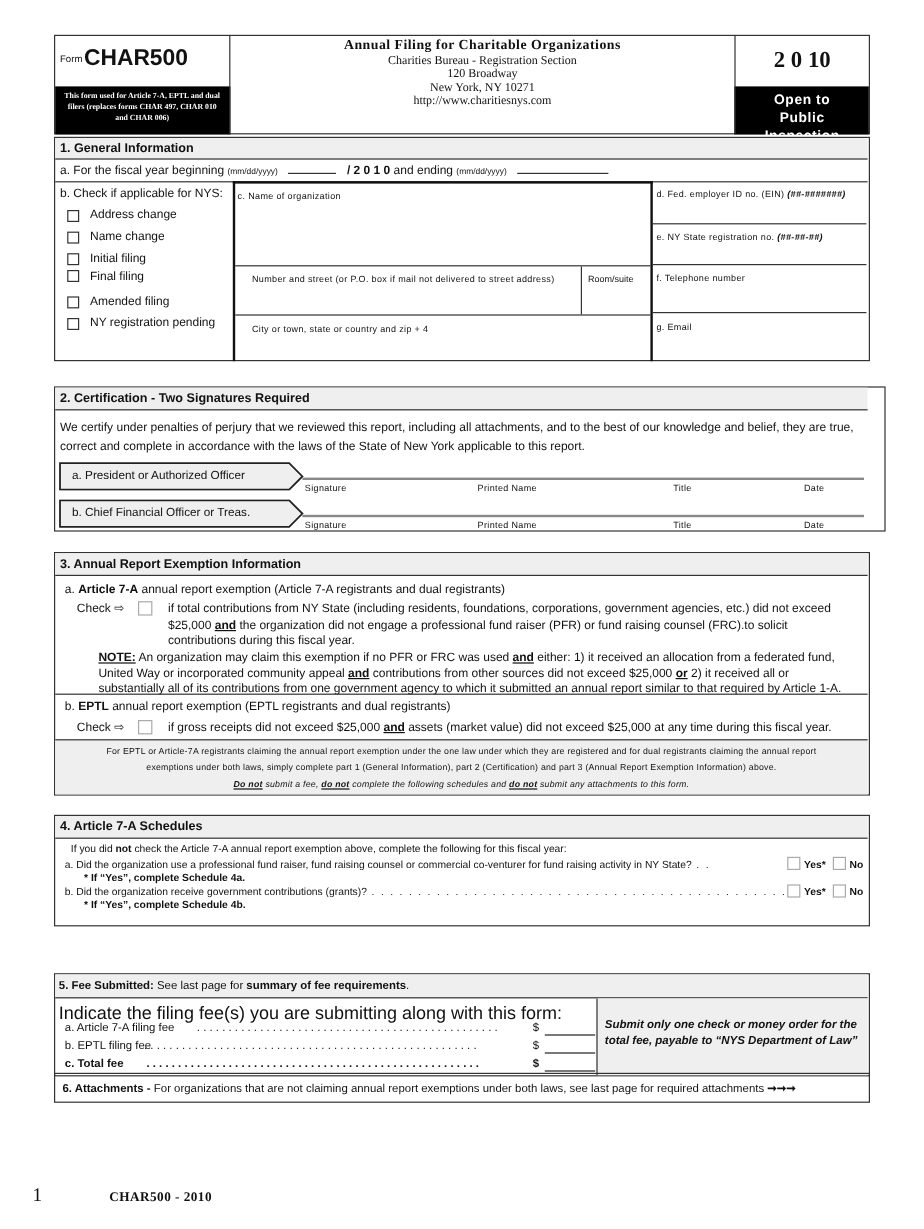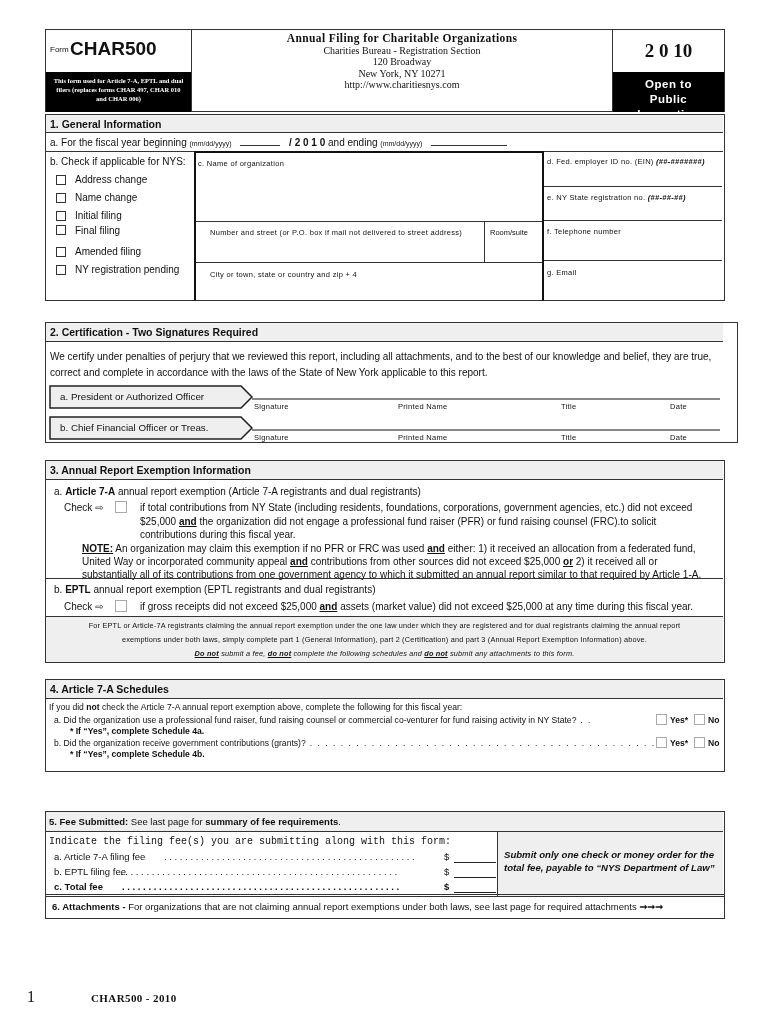--- a/index.html
+++ b/index.html
@@ -178,21 +178,21 @@
 
   <div class="abs shade" style="left:0;top:155px;width:677px;height:46px;border-top:1.5px solid #333;font-size:7.3px;text-align:center;line-height:14px;padding-top:2px;letter-spacing:0.2px;">
     <div>For EPTL or Article-7A registrants claiming the annual report exemption under the one law under which they are registered and for dual registrants claiming the annual report</div>
     <div>exemptions under both laws, simply complete part 1 (General Information), part 2 (Certification) and part 3 (Annual Report Exemption Information) above.</div>
     <div style="font-style:italic;"><span class="u">Do not</span> <span>submit a fee,</span> <span class="u">do not</span> <span>complete the following schedules and</span> <span class="u">do not</span> <span>submit any attachments to this form.</span></div>
   </div>
 </div>
 
 <div class="box" style="left:45px;top:679px;width:680px;height:93px;">
   <div class="shade hdr abs" style="left:0;top:0;width:677px;height:19px;border-bottom:1.5px solid #333;">4. Article 7-A Schedules</div>
-  <div class="abs" style="left:3px;top:22px;font-size:8.6px;"><span>If you did</span> <b>not</b> <span>check the Article 7-A annual report exemption above, complete the following for this fiscal year:</span></div>
+  <div class="abs" style="left:13px;top:22px;font-size:8.6px;"><span>If you did</span> <b>not</b> <span>check the Article 7-A annual report exemption above, complete the following for this fiscal year:</span></div>
   <div id="schedules"></div>
 <div style="position: absolute; left: 8px; top: 35px; width: 668px; height: 22px; font-size: 8.6px;">
       <div style="white-space:nowrap;overflow:hidden;width:600px;"><span>a.  Did the organization use a professional fund raiser, fund raising counsel or commercial co-venturer for fund raising activity in NY State?</span><span class="dots"> . .</span></div>
       <span class="cbg" style="position:absolute;left:602px;top:-1px;width:11px;height:11px;"></span>
       <b style="position:absolute;left:616px;top:0;">Yes*</b>
       <span class="cbg" style="position:absolute;left:640px;top:-1px;width:11px;height:11px;"></span>
       <b style="position:absolute;left:654px;top:0;">No</b>
       <b style="position:absolute;left:16px;top:11px;">* If “Yes”, complete Schedule 4a.</b>
     </div>
     <div style="position: absolute; left: 8px; top: 58px; width: 668px; height: 22px; font-size: 8.6px;">
@@ -200,21 +200,21 @@
       <span class="cbg" style="position:absolute;left:602px;top:-1px;width:11px;height:11px;"></span>
       <b style="position:absolute;left:616px;top:0;">Yes*</b>
       <span class="cbg" style="position:absolute;left:640px;top:-1px;width:11px;height:11px;"></span>
       <b style="position:absolute;left:654px;top:0;">No</b>
       <b style="position:absolute;left:16px;top:11px;">* If “Yes”, complete Schedule 4b.</b>
     </div>
   </div>
 
 <div class="box" style="left:45px;top:787px;width:680px;height:86px;margin-top:24px;">
   <div class="shade abs" style="left:0;top:0;width:677px;height:20px;border-bottom:1.5px solid #333;font-size:9.5px;padding:4px 3px;"><b>5. Fee Submitted:</b> <span>See last page for</span> <b>summary of fee requirements</b><span>.</span></div>
-  <div class="abs" style="left:3px;top:24px;font-size:10px;font-family:Liberation Mono, monospace;">Indicate the filing fee(s) you are submitting along with this form:</div>
+  <div class="abs" style="left:3px;top:24px;font-size:15px;">Indicate the filing fee(s) you are submitting along with this form:</div>
   <div id="fees"></div>
   <div class="abs shade" style="left:451px;top:20px;width:226px;height:64px;border-left:1.5px solid #333;font-size:9.6px;font-weight:bold;font-style:italic;padding:16px 3px 0 6px;line-height:13px;">Submit only one check or money order for the total fee, payable to “NYS Department of Law”</div>
 <div style="position: absolute; left: 8px; top: 39px; width: 440px; height: 14px; font-size: 9.5px; white-space: nowrap;"><span>a.  Article 7-A filing fee</span><span style="position:absolute;left:110px;top:0;width:278px;overflow:hidden;">. . . . . . . . . . . . . . . . . . . . . . . . . . . . . . . . . . . . . . . . . . . . . . . .</span><span style="position:absolute;left:390px;top:0;">$</span><span style="position:absolute;left:400px;top:0;width:42px;height:12px;border-bottom:1px solid #222;"></span></div>
     <div style="position: absolute; left: 8px; top: 54px; width: 440px; height: 14px; font-size: 9.5px; white-space: nowrap;"><span>b.  EPTL filing fee</span><span style="position:absolute;left:66px;top:0;width:322px;overflow:hidden;">. . . . . . . . . . . . . . . . . . . . . . . . . . . . . . . . . . . . . . . . . . . . . . . . . . . . .</span><span style="position:absolute;left:390px;top:0;">$</span><span style="position:absolute;left:400px;top:0;width:42px;height:12px;border-bottom:1px solid #222;"></span></div>
     <div style="position: absolute; left: 8px; top: 69px; width: 440px; height: 14px; font-size: 9.5px; white-space: nowrap; font-weight: bold;"><span>c.  Total fee</span><span style="position:absolute;left:68px;top:0;width:320px;overflow:hidden;">. . . . . . . . . . . . . . . . . . . . . . . . . . . . . . . . . . . . . . . . . . . . . . . . . . . . .</span><span style="position:absolute;left:390px;top:0;">$</span><span style="position:absolute;left:400px;top:0;width:42px;height:12px;border-bottom:1px solid #222;"></span></div>
   </div>
 
 <div class="box" style="left:45px;top:894px;width:680px;height:25px;">
   <div class="abs" style="left:6px;top:6px;font-size:9.5px;white-space:nowrap;"><b>6. Attachments -</b> <span>For organizations that are not claiming annual report exemptions under both laws, see last page for required attachments</span> <b>➞➞➞</b></div>
 </div>

